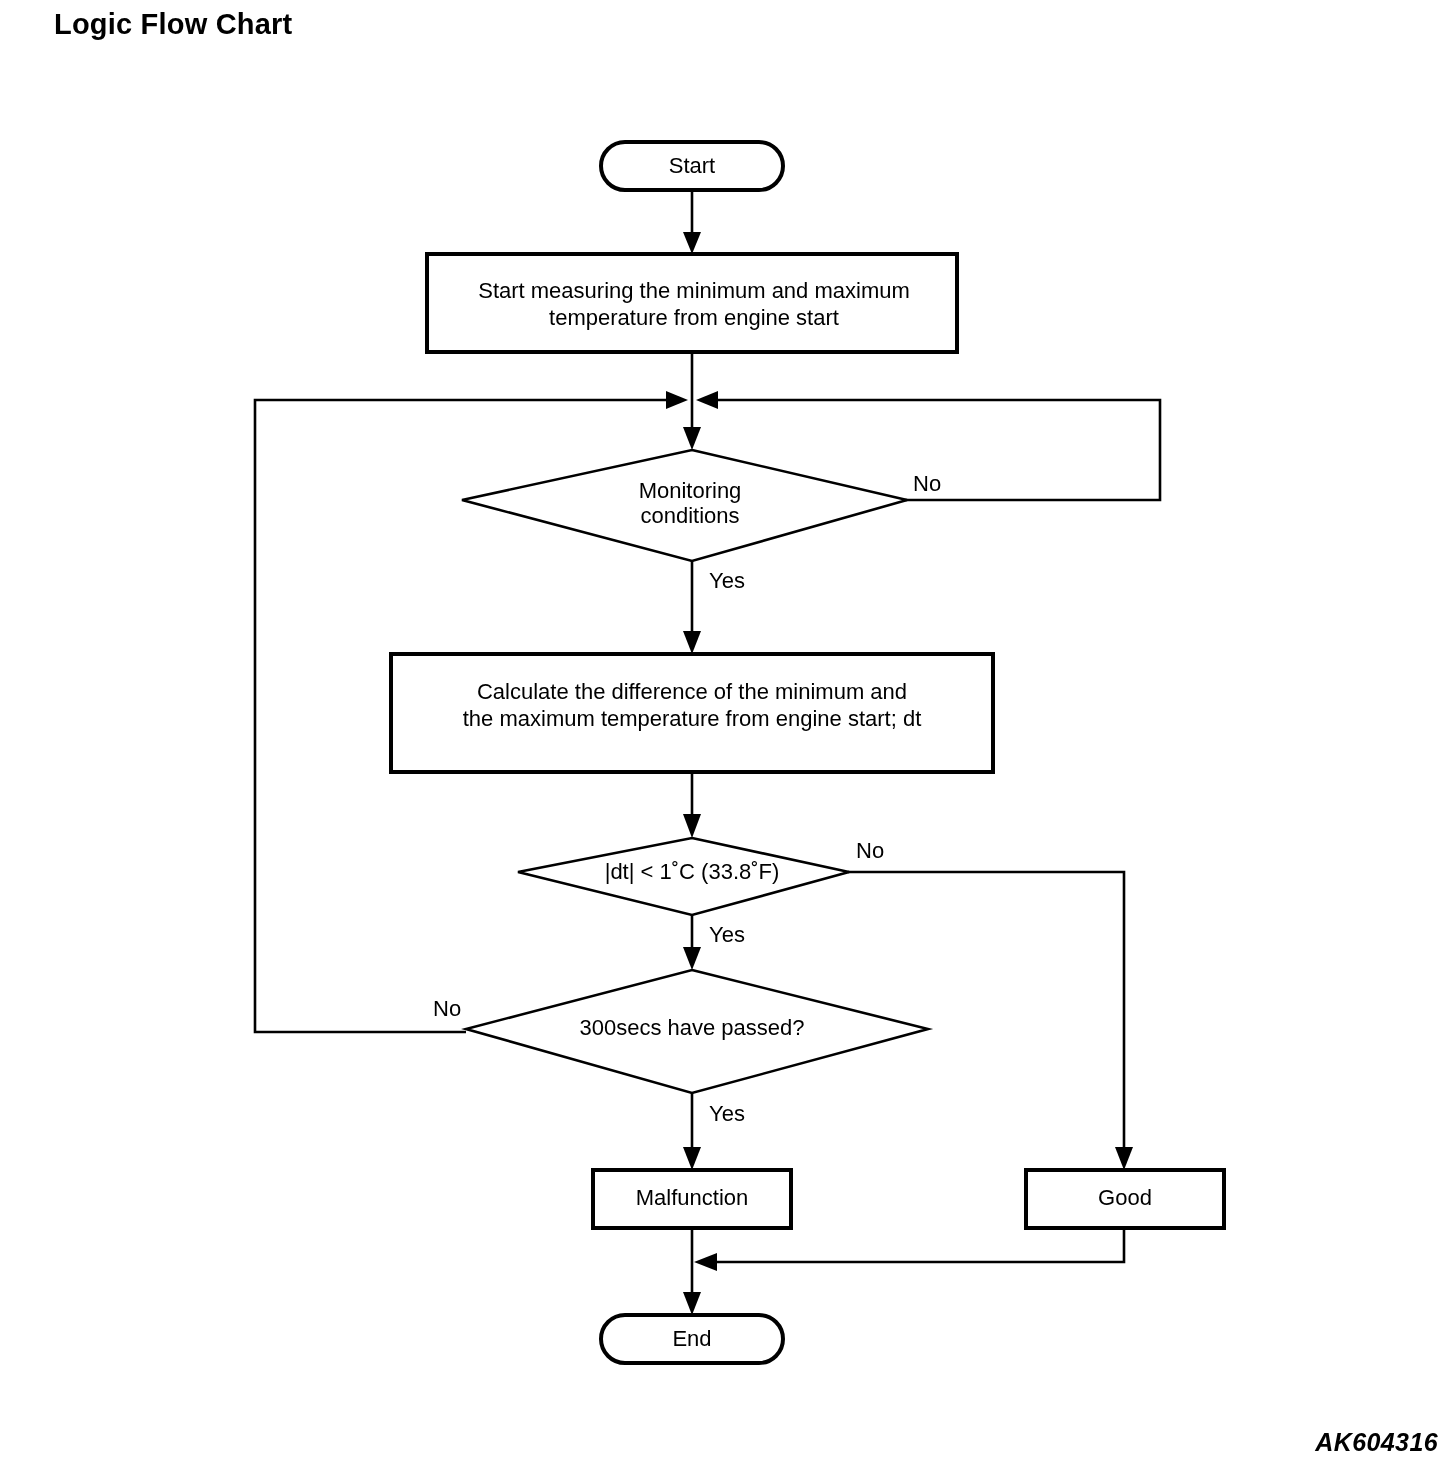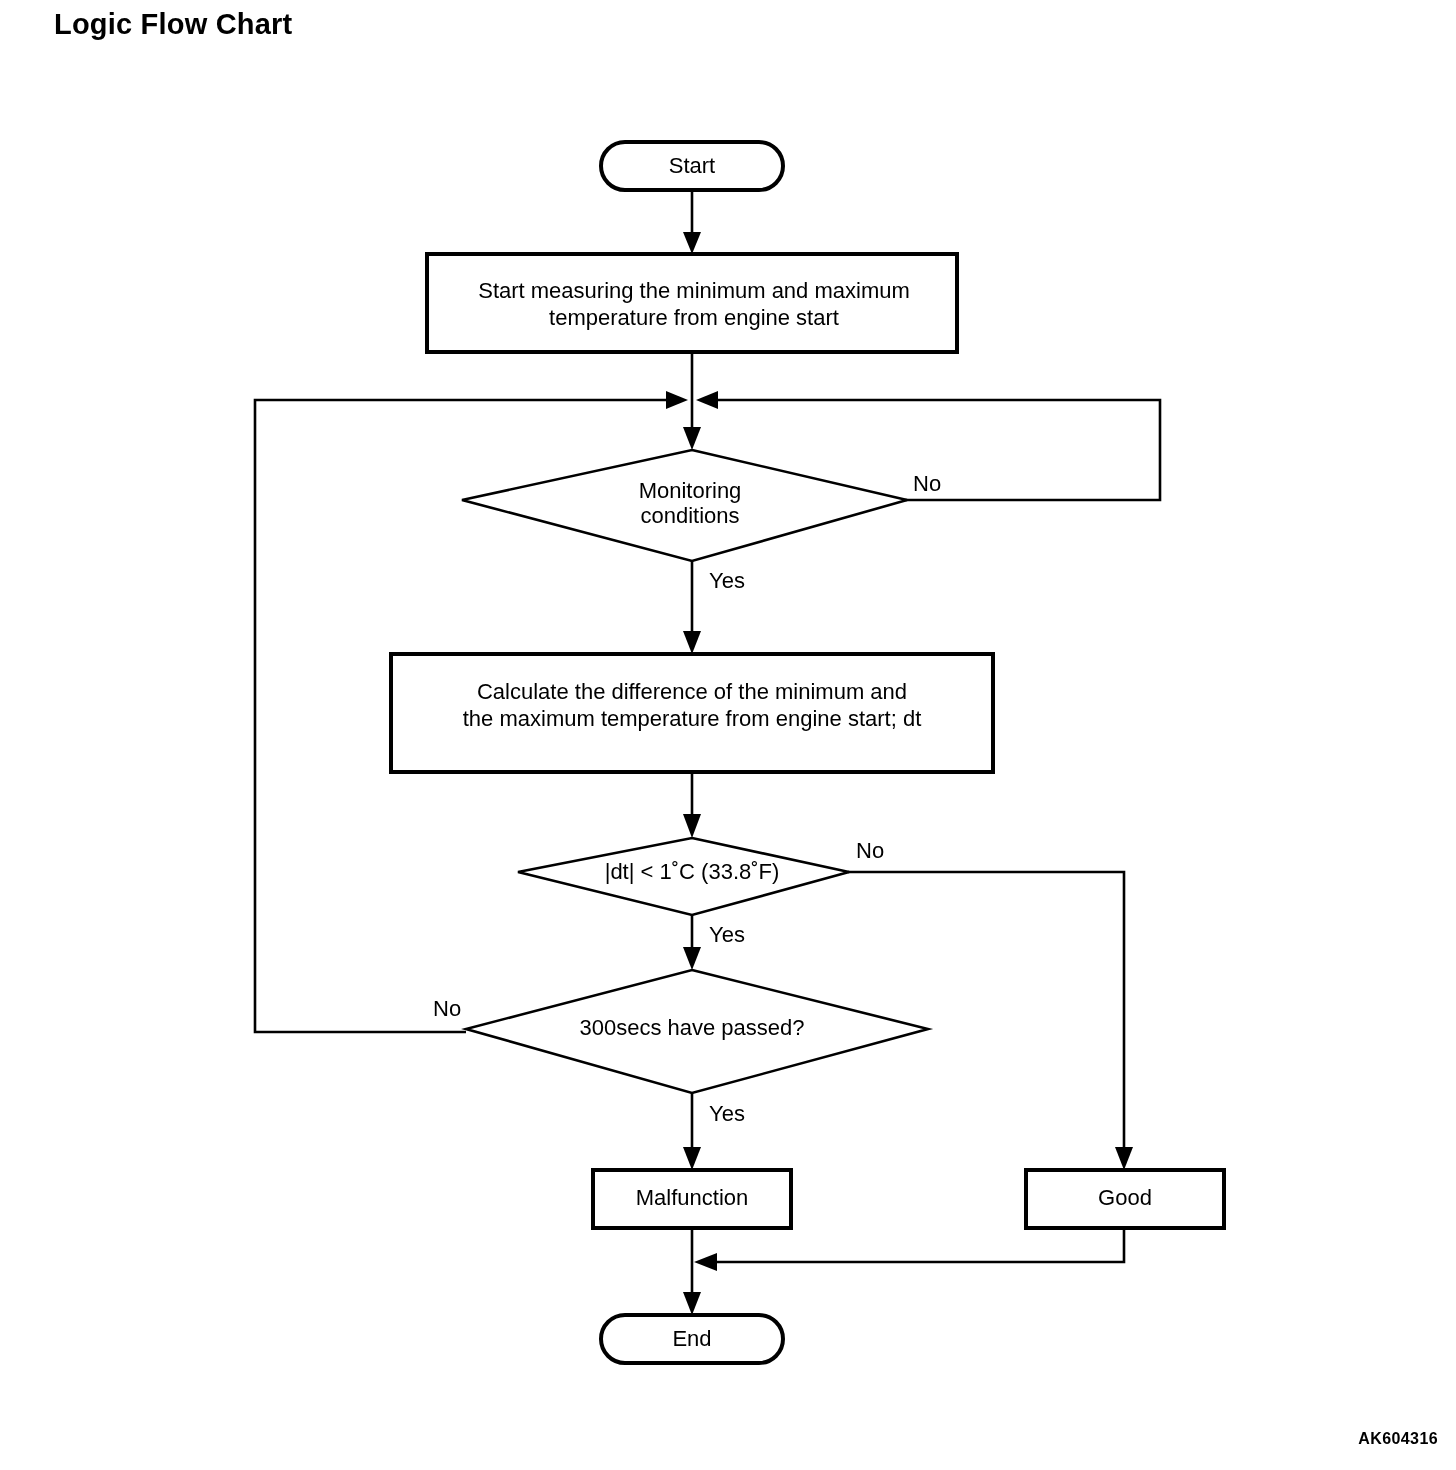--- a/index.html
+++ b/index.html
@@ -21,25 +21,26 @@
     top: 8px;
     font-size: 29px;
     font-weight: bold;
     letter-spacing: 0.2px;
     white-space: nowrap;
     margin-left: 32px;
   }
   #figure-code {
     position: absolute;
     right: 18px;
-    bottom: 22px;
-    font-size: 16px;
+    bottom: 13px;
+    font-size: 25px;
     font-weight: bold;
     letter-spacing: 0.4px;
     white-space: nowrap;
+    font-style: italic;
   }
   #flow-svg {
     position: absolute;
     left: 0;
     top: 0;
     width: 1456px;
     height: 1470px;
   }
   .node-shape {
     fill: #ffffff;

